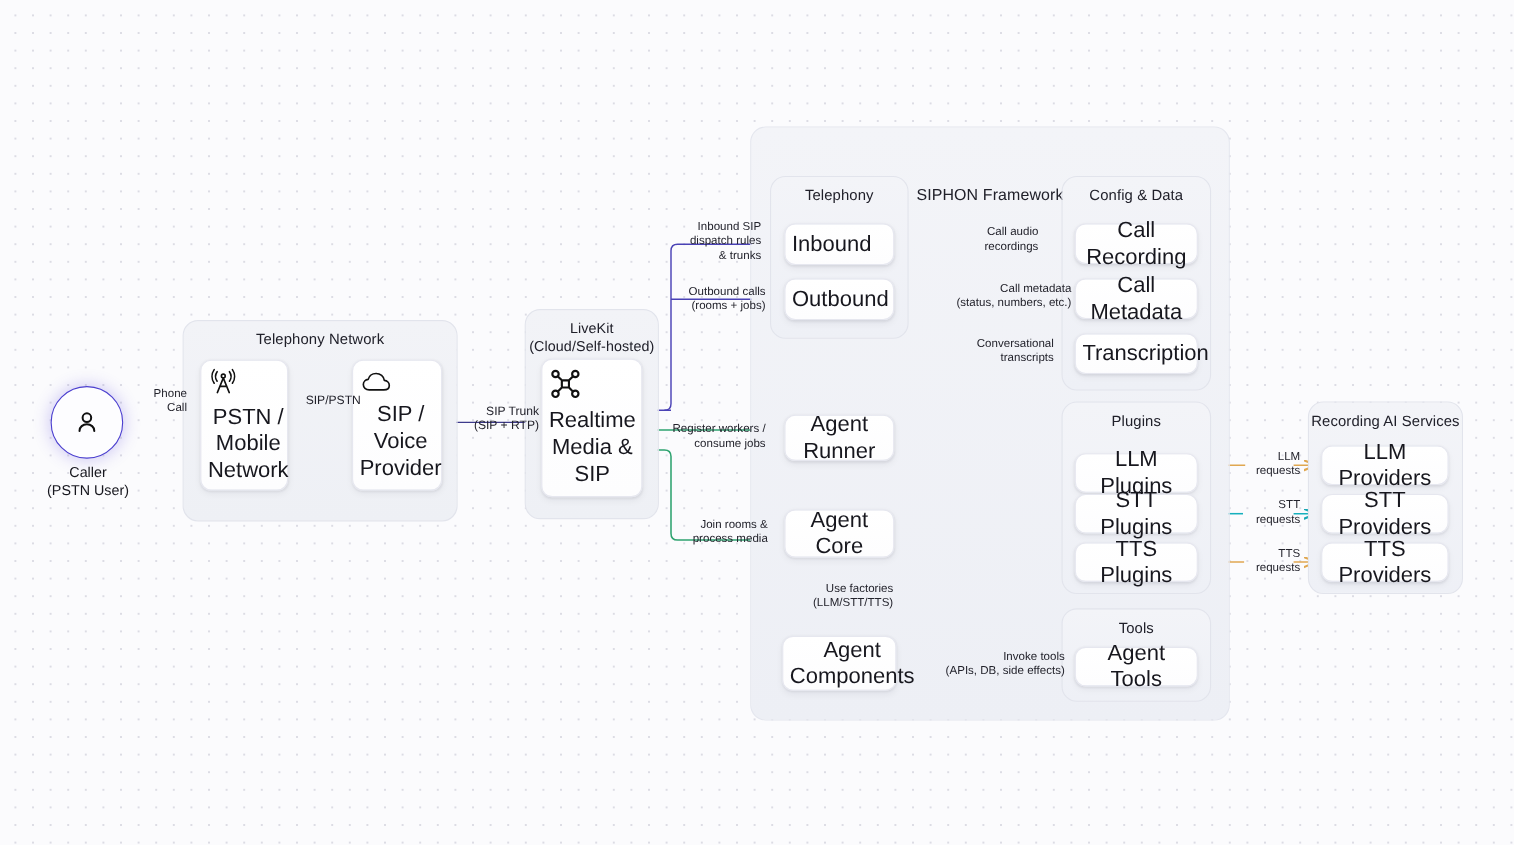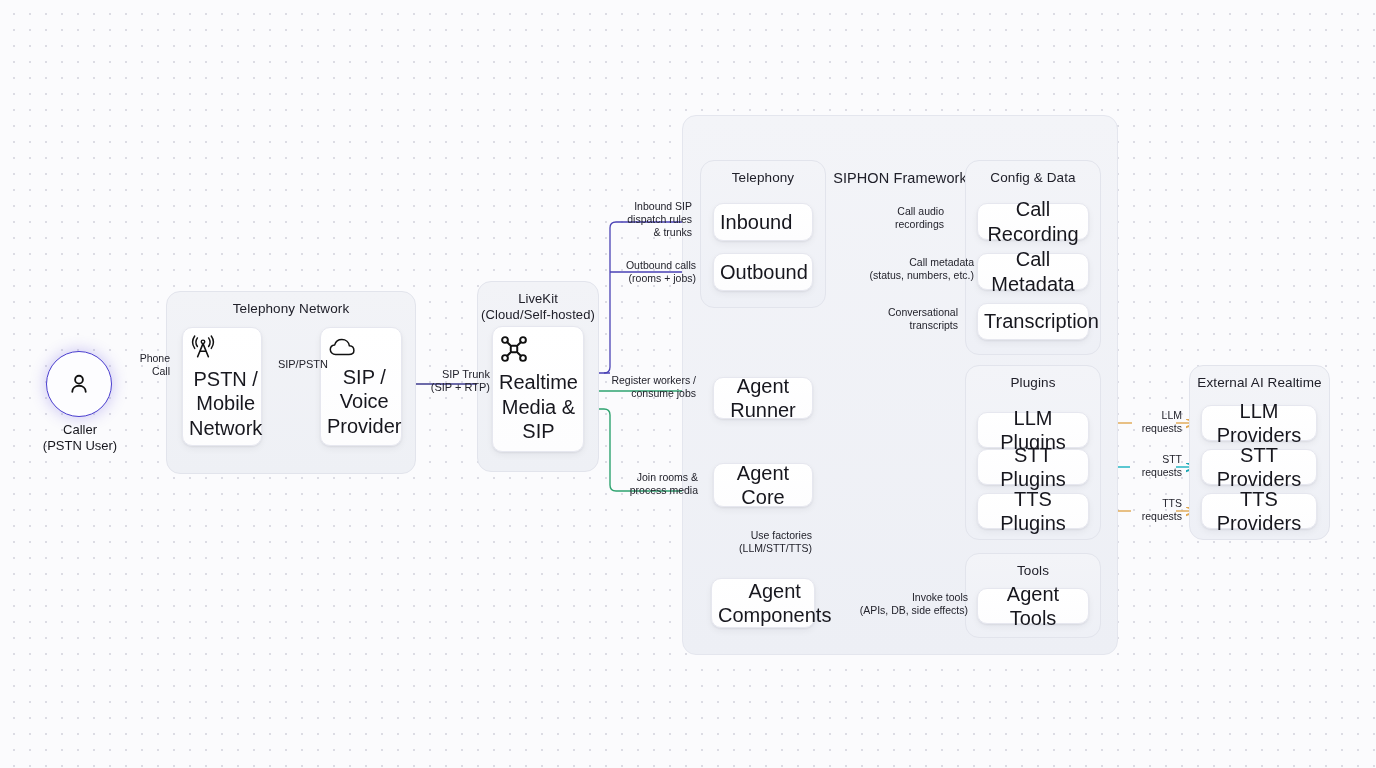--- a/index.html
+++ b/index.html
@@ -297,21 +297,21 @@
   </div>
 
   <div class="group plain" style="left:965px; top:553px; width:136px; height:85px;">
     <div class="g-title">Tools</div>
   </div>
   <div class="node" style="left:977px; top:588px; width:112px; height:36px;">
     <span>Agent Tools</span>
   </div>
 
   <div class="group plain" style="left:1189px; top:365px; width:141px; height:175px;">
-    <div class="g-title">External AI Realtime</div>
+    <div class="g-title">Recording AI Services</div>
   </div>
   <div class="node" style="left:1201px; top:405px; width:116px; height:36px;">
     <span>LLM Providers</span>
   </div>
   <div class="node" style="left:1201px; top:449px; width:116px; height:36px;">
     <span>STT Providers</span>
   </div>
   <div class="node" style="left:1201px; top:493px; width:116px; height:36px;">
     <span>TTS Providers</span>
   </div>
@@ -324,21 +324,21 @@
   <div class="elabel s11" style="left:406px; top:368px; width:84px;">SIP Trunk
 (SIP + RTP)</div>
 
   <div class="elabel" style="left:608px; top:200px; width:84px;">Inbound SIP
 dispatch rules
 &amp; trunks</div>
 
   <div class="elabel" style="left:604px; top:259px; width:92px;">Outbound calls
 (rooms + jobs)</div>
 
-  <div class="elabel" style="left:600px; top:374px; width:96px;">Register workers /
+  <div class="elabel" style="left:600px; top:384px; width:96px;">Register workers /
 consume jobs</div>
 
   <div class="elabel" style="left:606px; top:471px; width:92px;">Join rooms &amp;
 process media</div>
 
   <div class="elabel" style="left:872px; top:205px; width:72px;">Call audio
 recordings</div>
 
   <div class="elabel" style="left:846px; top:256px; width:128px;">Call metadata
 (status, numbers, etc.)</div>

